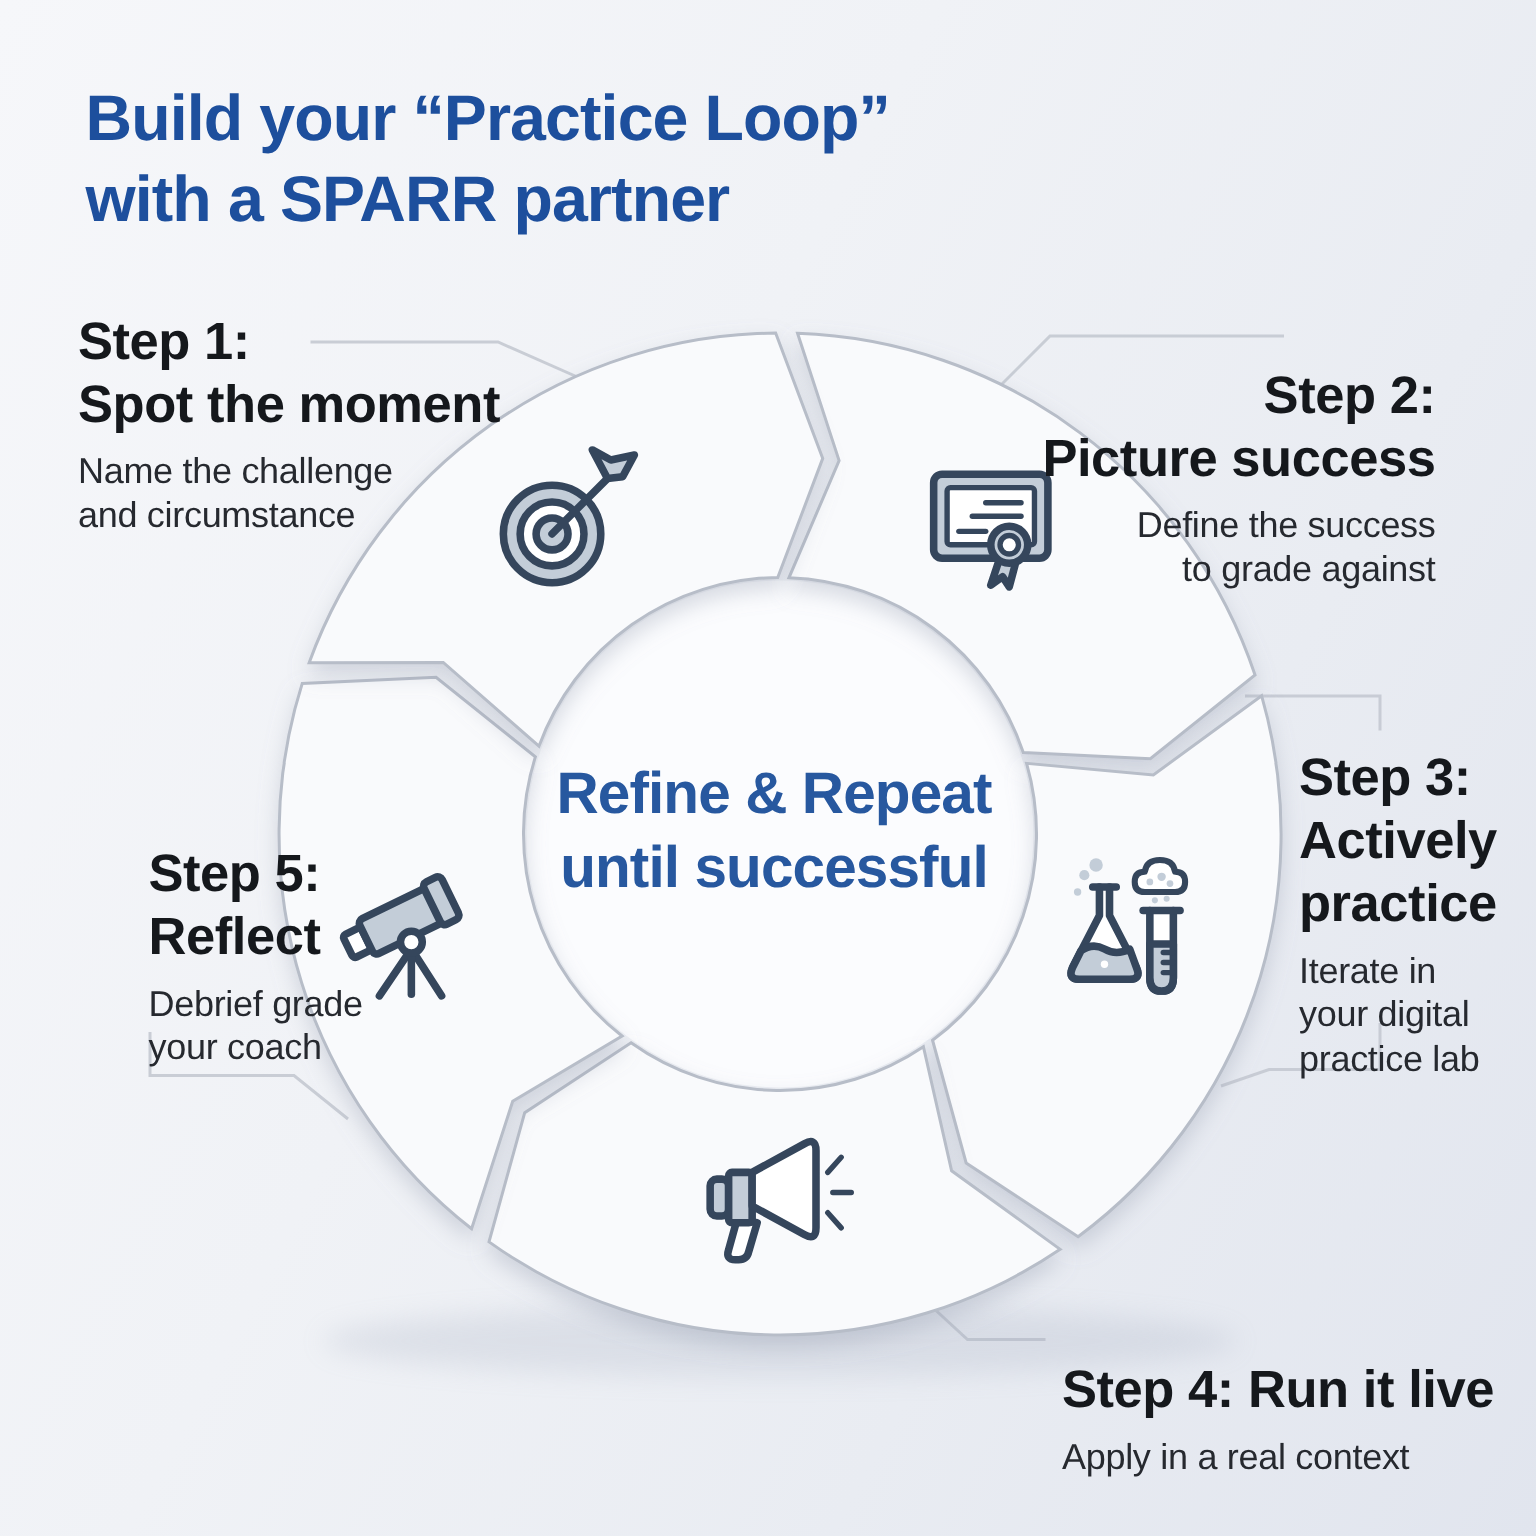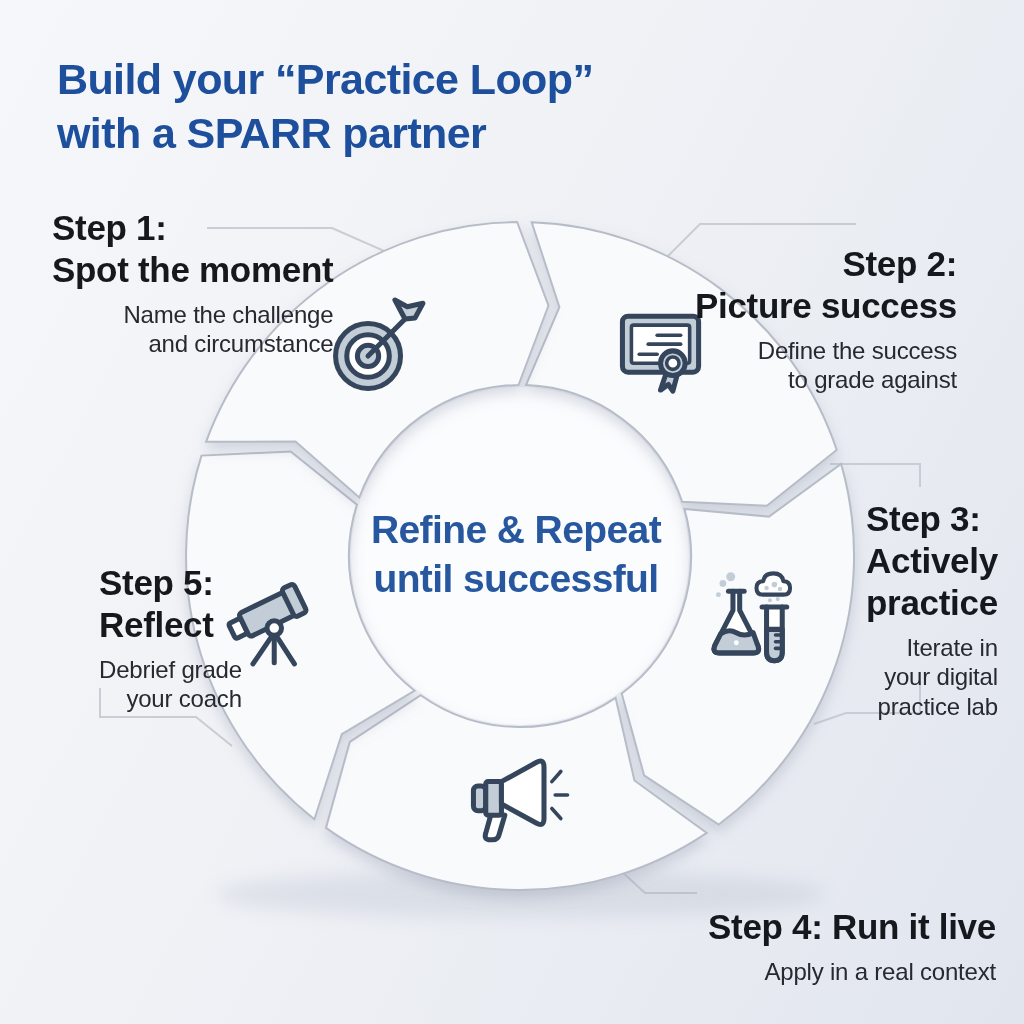--- a/index.html
+++ b/index.html
@@ -19,21 +19,21 @@
     font-size:39px;font-weight:bold;line-height:1.25;letter-spacing:-0.6px;
     white-space:pre-line;text-align:center;color:#27589f;width:420px;
   }
   .step{position:absolute;}
   .step .heading{
     font-size:35px;font-weight:bold;line-height:1.2;letter-spacing:-0.3px;
     white-space:pre-line;color:#15181c;
   }
   .step .desc{
     font-size:24px;line-height:1.22;margin-top:9px;letter-spacing:-0.2px;
-    white-space:pre-line;color:#26292f;text-align:right;
+    white-space:pre-line;color:#26292f;
   }
   .step-1{left:52px;top:207px;}
   .step-2{right:67px;top:210px;text-align:right;margin-top:33px;}
   .step-3{left:866px;top:498px;}
   .step-4{left:708px;top:870px;margin-top:36px;}
   .step-5{left:52px;top:562px;margin-left:47px;}
   .ring-seg{fill:#f9fafc;stroke:#b7bdc8;stroke-width:2;filter:url(#segShadow);}
   .connector{fill:none;stroke:#c6cad3;stroke-width:2;opacity:.95;}
   .icon{stroke:#35465c;stroke-width:4.5;stroke-linecap:round;stroke-linejoin:round;fill:none;}
   .icon .thin{stroke-width:3.2;}

